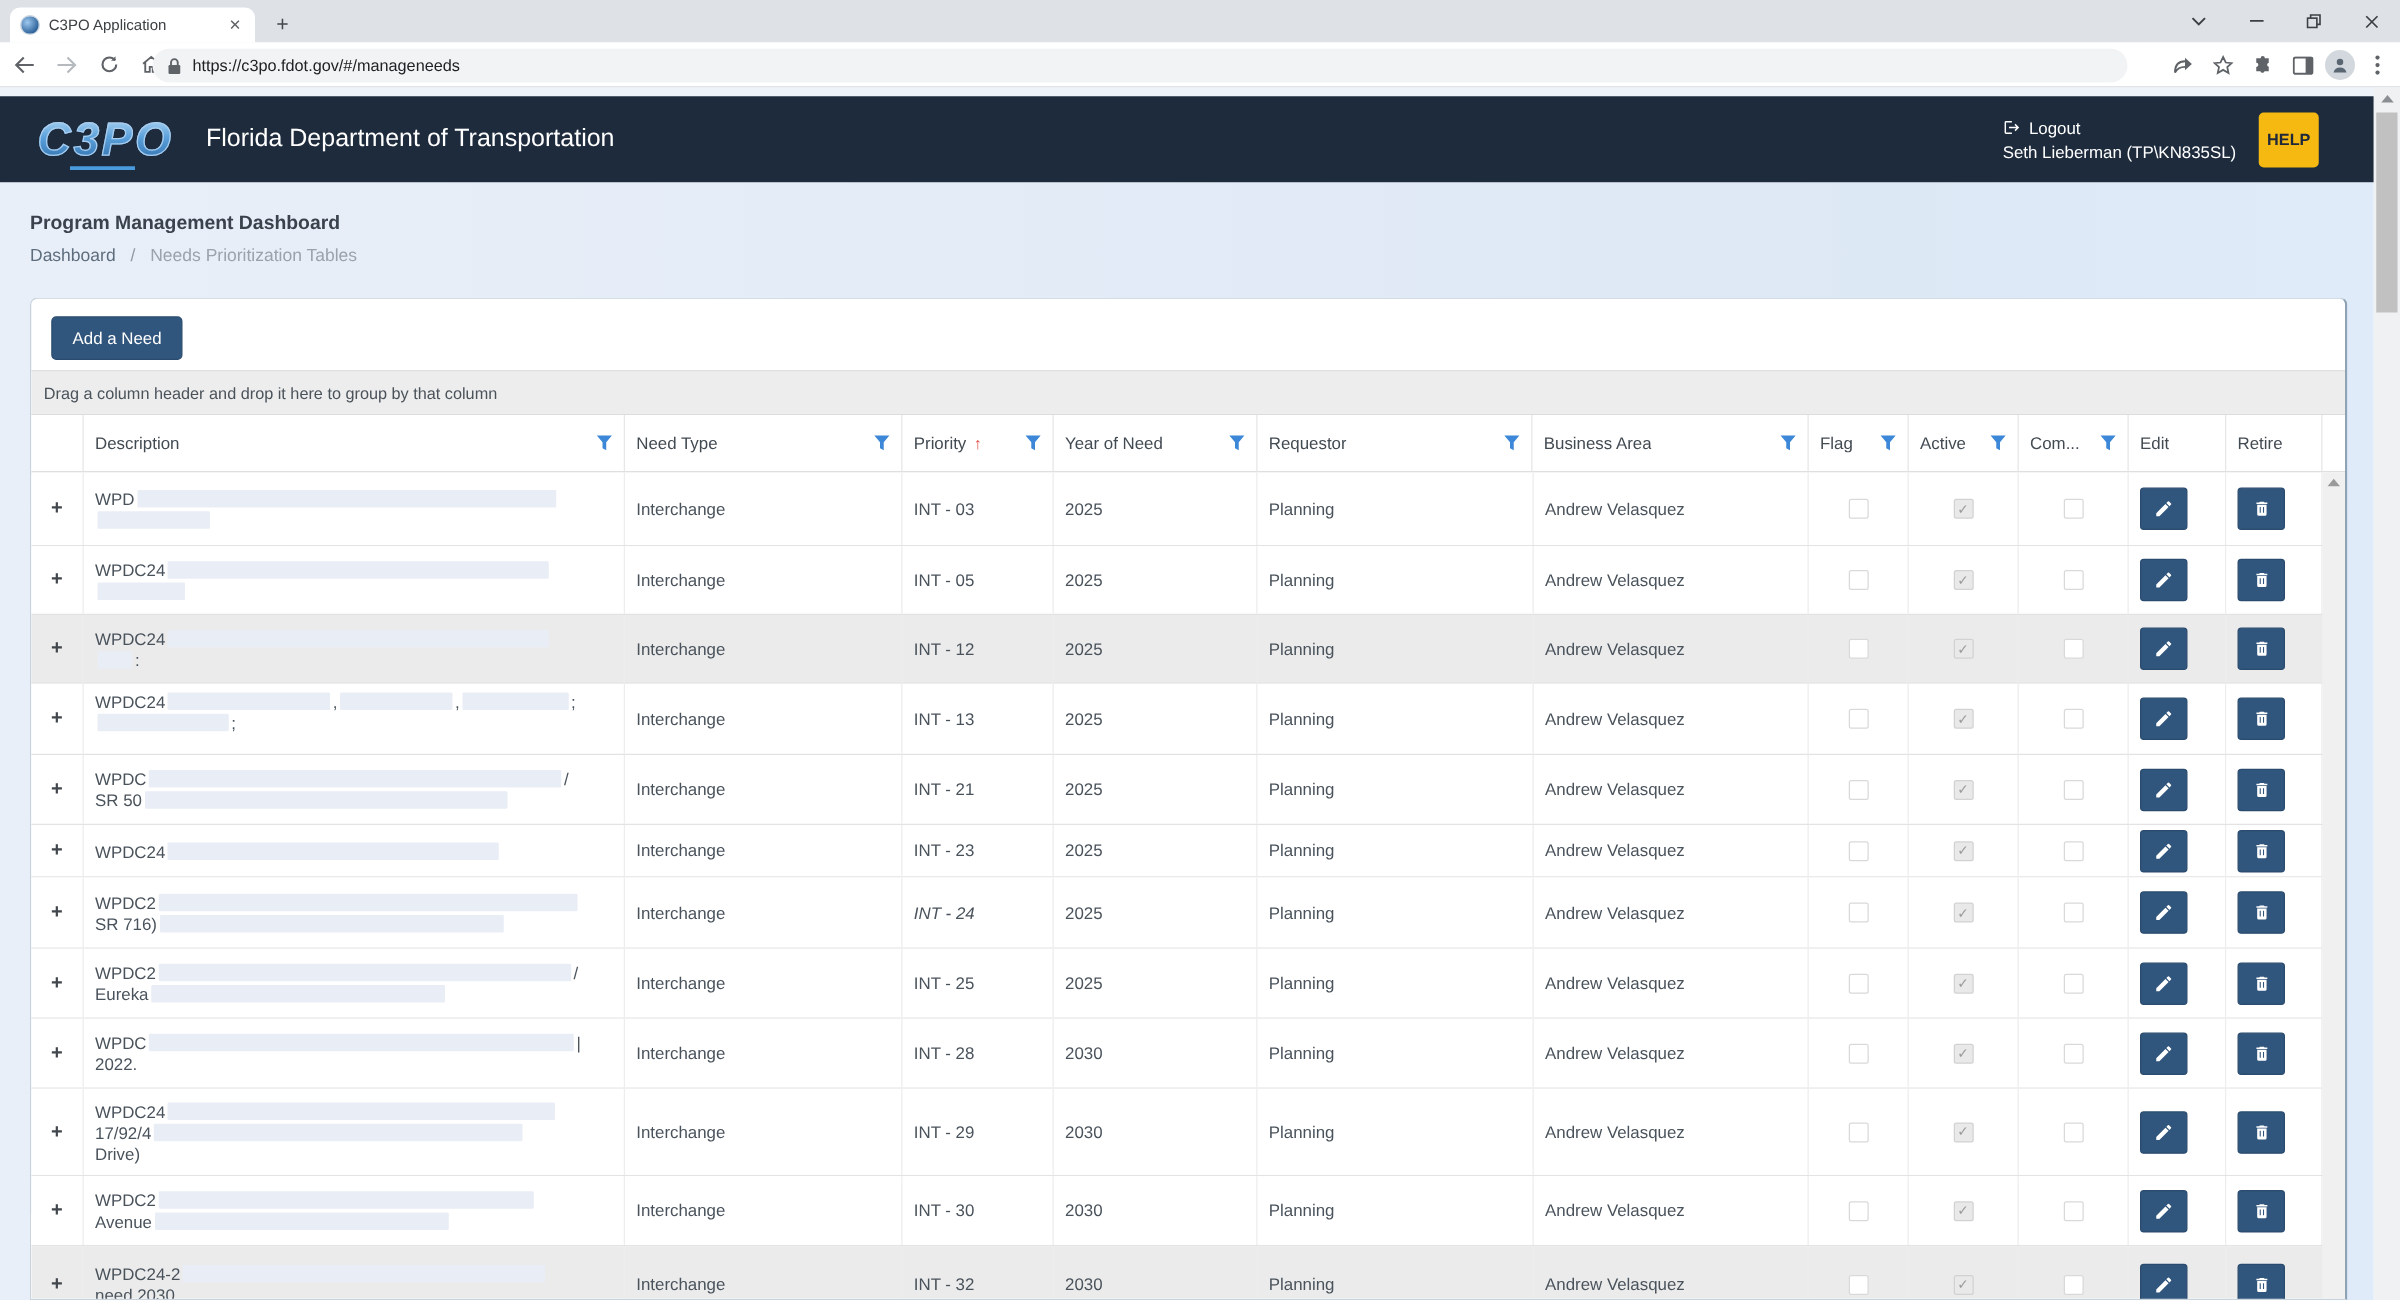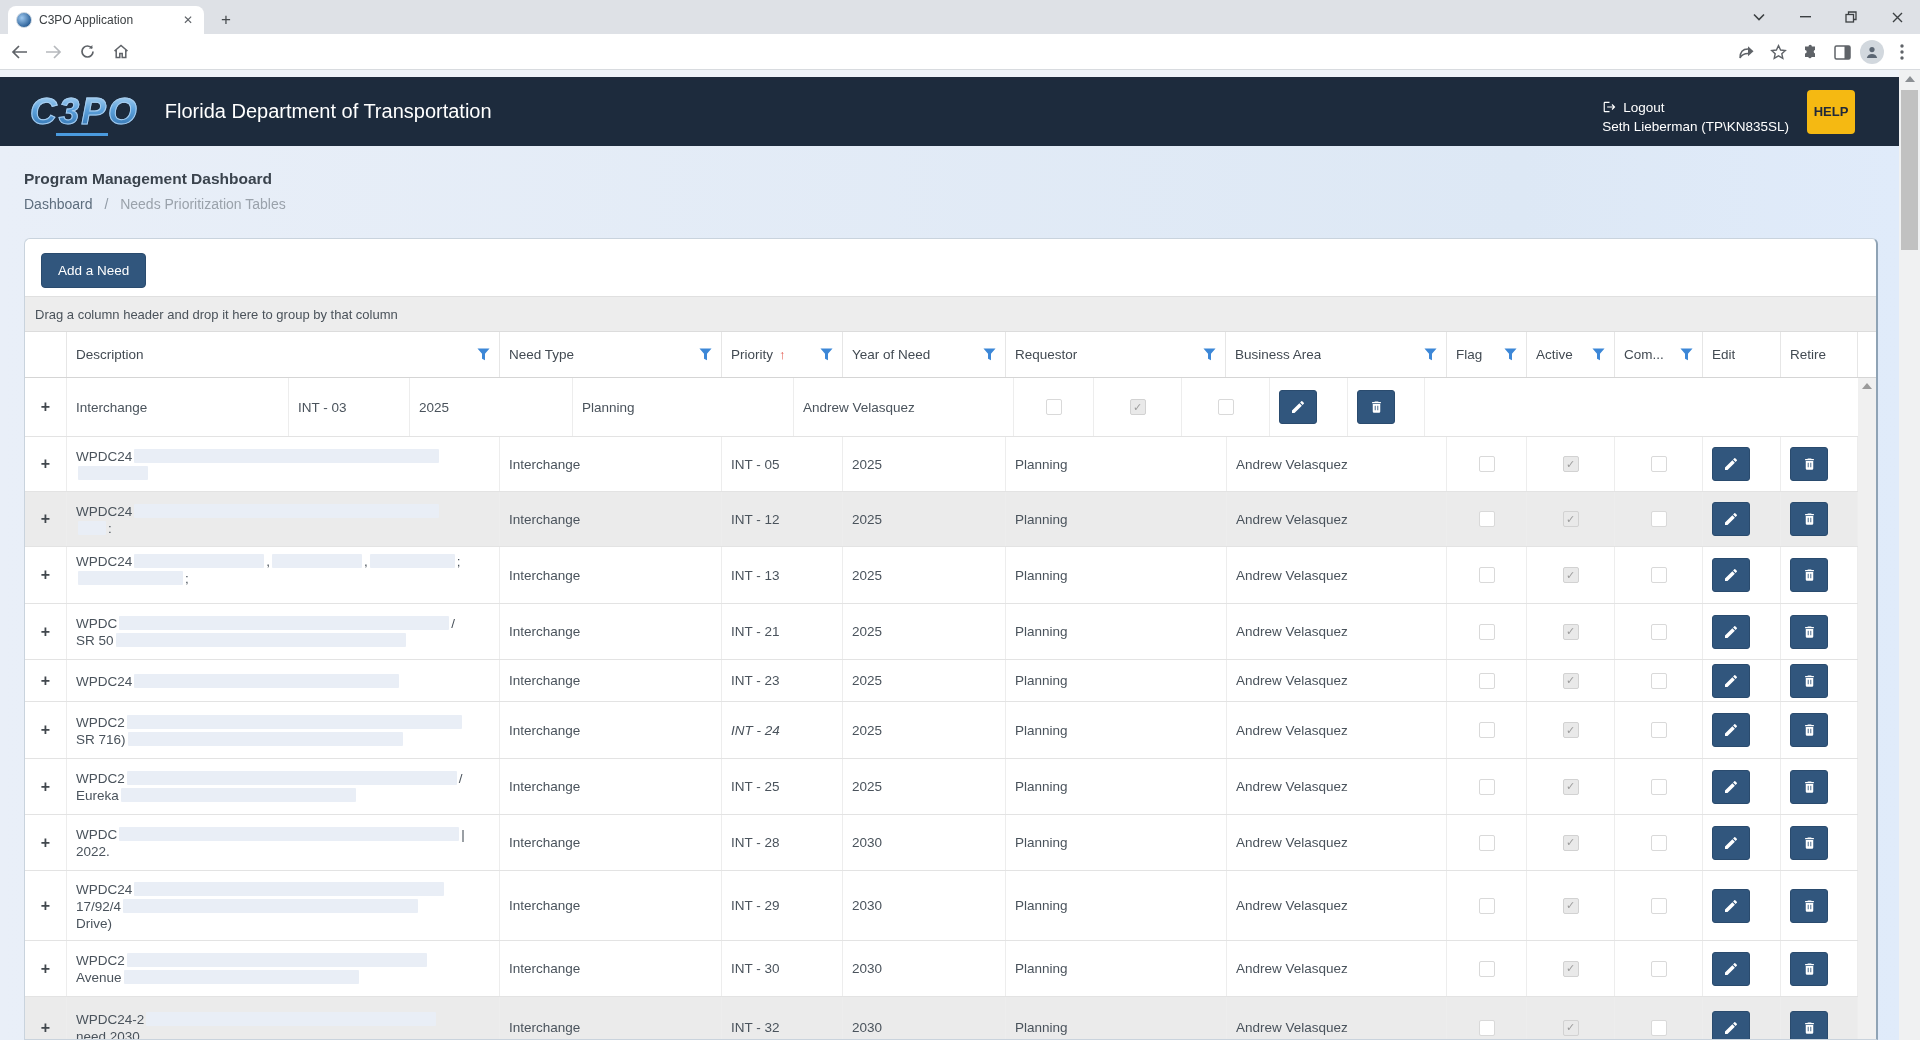--- a/index.html
+++ b/index.html
@@ -40,21 +40,21 @@
   .gapstrip { position:absolute; top:70px; left:0; width:1920px; height:7px; background:#eef3f9; }
   .appheader { position:absolute; top:77px; left:0; width:1899px; height:69px; background:#1d2b3d;
     display:flex; align-items:center; }
   .logo { margin-left:30px; position:relative; }
   .logo-text { font-size:37px; font-weight:800; letter-spacing:2px; font-style:italic;
     background:linear-gradient(180deg,#bfe0f8 0%, #5da2dc 45%, #2a6aa8 100%);
     -webkit-background-clip:text; background-clip:text; color:transparent;
     -webkit-text-stroke:1px #a8cdee; }
   .logo-bar { position:absolute; left:26px; bottom:-3px; width:52px; height:3px; background:#4a9ade; }
   .apptitle { color:#fff; font-size:20px; margin-left:26px; font-weight:400; }
-  .header-right { margin-left:auto; display:flex; align-items:flex-end; }
+  .header-right { margin-left:auto; display:flex; align-items:center; }
   .user-block { text-align:left; color:#fff; margin-right:18px; }
   .logout-line { display:flex; align-items:center; gap:6px; font-size:13.5px; margin-bottom:4px; }
   .user-line { font-size:13.5px; }
   .help-btn { width:48px; height:44px; background:#f5b912; color:#20293a; border:none; border-radius:4px;
     font-size:13px; font-weight:700; margin-right:44px; display:flex; align-items:center; justify-content:center; }
 
   
   .page { position:absolute; top:146px; left:0; width:1899px; height:894px;
     background:linear-gradient(90deg,#e9eff8 0%, #dde8f5 80%, #e0ebfa 100%); }
   .page-title { position:absolute; left:24px; top:24px; font-size:15.5px; font-weight:700; color:#3a434d; }
@@ -158,20 +158,27 @@
     <svg width="15" height="15" viewBox="0 0 15 15">
         <path d="M13 7.5A5.5 5.5 0 1 1 7.5 2c1.9 0 3.5.9 4.6 2.2" stroke="#5f6368" stroke-width="1.7" fill="none"></path>
         <path d="M12.4 1v3.6H8.8z" fill="#5f6368"></path>
       </svg>
   </div>
   <div class="navbtn">
     <svg width="16" height="15" viewBox="0 0 16 15">
         <path d="M1.5 7 8 1.5 14.5 7M3.2 6v7.5h3.6V9.5h2.4v4H12.8V6" stroke="#5f6368" stroke-width="1.5" fill="none"></path>
       </svg>
   </div>
+  <div class="omnibox">
+    <svg width="11" height="14" viewBox="0 0 11 14">
+        <rect x="0.8" y="6" width="9.4" height="7.2" rx="1" fill="#5f6368"></rect>
+        <path d="M2.8 6V4a2.7 2.7 0 0 1 5.4 0v2" stroke="#5f6368" stroke-width="1.5" fill="none"></path>
+      </svg>
+    <span class="url">https://c3po.fdot.gov/#/manageneeds</span>
+  </div>
   <div class="tb-right">
     <div class="tb-icon">
       <svg width="17" height="15" viewBox="0 0 17 15">
           <path d="M10 4C4 4 2 8 2 13c1.6-3 4-4.5 8-4.5" stroke="#5f6368" stroke-width="1.5" fill="none"></path>
           <path d="M10 1.2 15.5 6.2 10 11.2z" fill="#5f6368"></path>
         </svg>
     </div>
     <div class="tb-icon">
       <svg width="17" height="16" viewBox="0 0 17 16">
           <path d="M8.5 1.6 10.6 6l4.7.5-3.5 3.2 1 4.7-4.3-2.5-4.3 2.5 1-4.7L1.7 6.5 6.4 6z" stroke="#5f6368" stroke-width="1.4" fill="none"></path>
@@ -335,20 +342,24 @@
           </div>
           <div class="hcell" style="width: 77px; flex: 0 0 auto;">
             <span class="lbl">Retire</span>
             <span class="spacer"></span>
           </div>
           <div class="hcell" style="flex: 1 1 0%; border-right: none;"></div>
         </div>
       <div class="grid-body" id="grid-body">
           <div class="grow" style="min-height: 59px;">
             <div class="bcell expander" style="width: 42px; flex: 0 0 auto;">+</div>
+            <div class="bcell desc" style="width: 433px; flex: 0 0 auto; padding-top: 12.5px;">
+              <div class="desc-line"><span>WPD</span><span class="redact" style="width: 335px;"></span></div>
+              <div class="desc-line"><span class="redact" style="width: 90px;"></span></div>
+            </div>
             <div class="bcell" style="width: 222px; flex: 0 0 auto;">Interchange</div>
             <div class="bcell" style="width: 121px; flex: 0 0 auto;">INT - 03</div>
             <div class="bcell" style="width: 163px; flex: 0 0 auto;">2025</div>
             <div class="bcell" style="width: 221px; flex: 0 0 auto;">Planning</div>
             <div class="bcell" style="width: 220px; flex: 0 0 auto;">Andrew Velasquez</div>
             <div class="bcell cb-wrap" style="width: 80px; flex: 0 0 auto;">
               <span class="checkbox"></span>
             </div>
             <div class="bcell cb-wrap" style="width: 88px; flex: 0 0 auto;">
               <span class="checkbox checked">✓</span>

